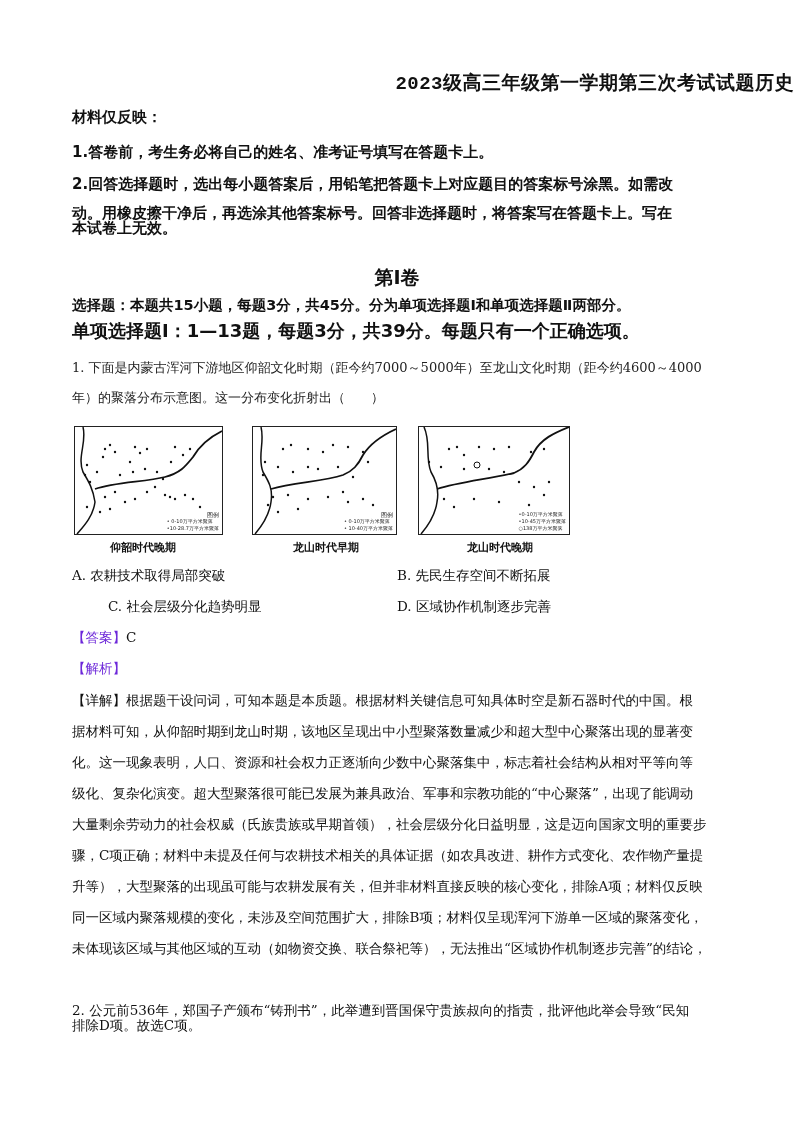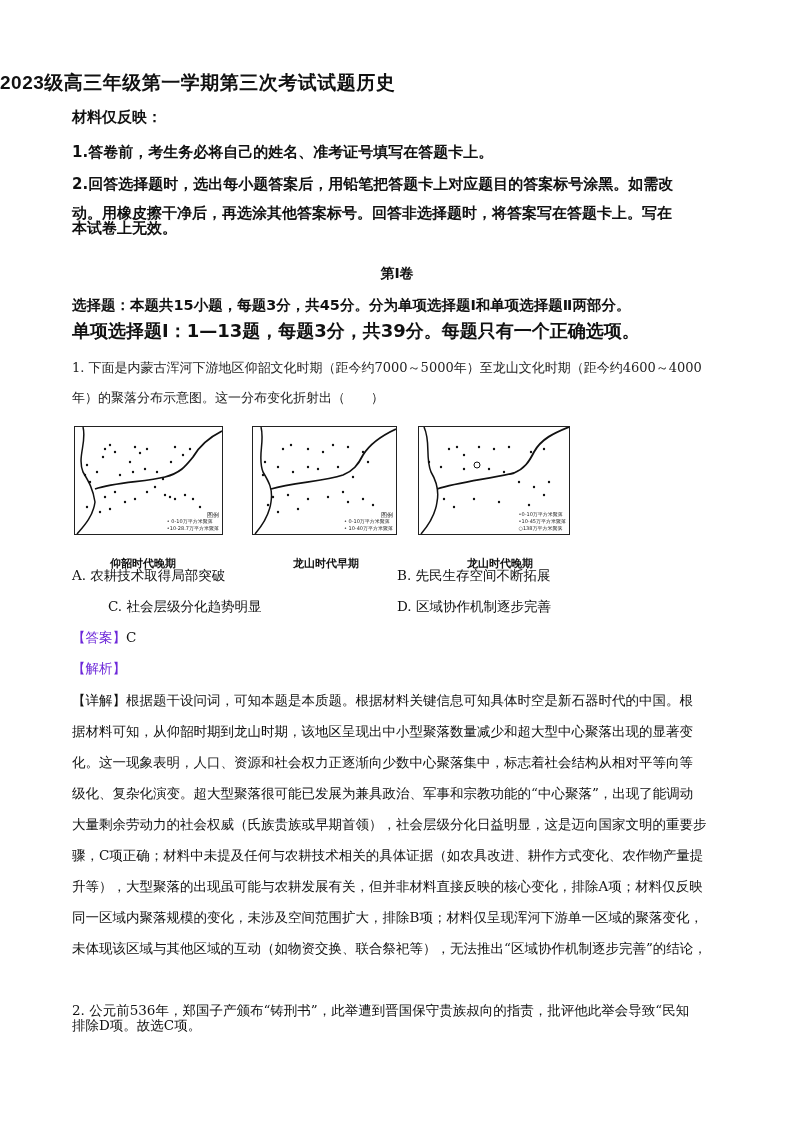--- a/index.html
+++ b/index.html
@@ -1,30 +1,30 @@
 <!DOCTYPE html>
 <html><head>
 <meta charset="utf-8">
 <style>
   html, body { margin: 0; padding: 0; background: #ffffff; }
   body { width: 794px; height: 1123px; position: relative; overflow: hidden;
          font-family: "DejaVu Serif", "Liberation Serif", serif; color: #111; }
   .abs { position: absolute; white-space: nowrap; }
-  .title { top: 70px; left: 0; width: 794px; text-align: left; font-size: 19px; font-weight: bold;
-           font-family: Liberation Sans, sans-serif; letter-spacing: 0.5px; }
+  .title { top: 70px; left: 0; width: 794px; text-align: right; font-size: 19px; font-weight: bold;
+           font-family: Liberation Mono, monospace; letter-spacing: 0.5px; }
   .bold { font-weight: bold; font-family: "DejaVu Sans", "Liberation Sans", sans-serif; }
   .line { left: 72px; font-size: 15px; line-height: 20px; }
   .q { font-size: 13px; color: #222; }
-  .vol { left: 0; width: 794px; text-align: center; font-size: 14px; }
+  .vol { left: 0; width: 794px; text-align: center; font-size: 19px; }
   .map { position: absolute; top: 426px; height: 107px; border: 1.5px solid #222; background: #fff; }
   .map svg { position: absolute; left: 0; top: 0; }
   .legend { position: absolute; right: 3px; bottom: 2px; font-size: 5px; line-height: 7px; text-align: left; color: #222;
             font-family: "DejaVu Sans", sans-serif; }
   .legend .lt { text-align: right; font-size: 6px; }
-  .cap { position: absolute; top: 556px; font-size: 11px; font-weight: bold; font-family: Liberation Mono, monospace; }
+  .cap { position: absolute; top: 540px; font-size: 11px; font-weight: bold; font-family: Liberation Mono, monospace; }
   .opt { font-size: 13.5px; }
   .blue { color: #6d28d9; }
   .para { left: 72px; width: 665px; font-size: 13.5px; line-height: 20px; white-space: nowrap; }
 </style>
 </head>
 <body>
 
 <div class="abs title">2023级高三年级第一学期第三次考试试题历史</div>
 
 <div class="abs line bold" style="top:107px;">材料仅反映：</div>

